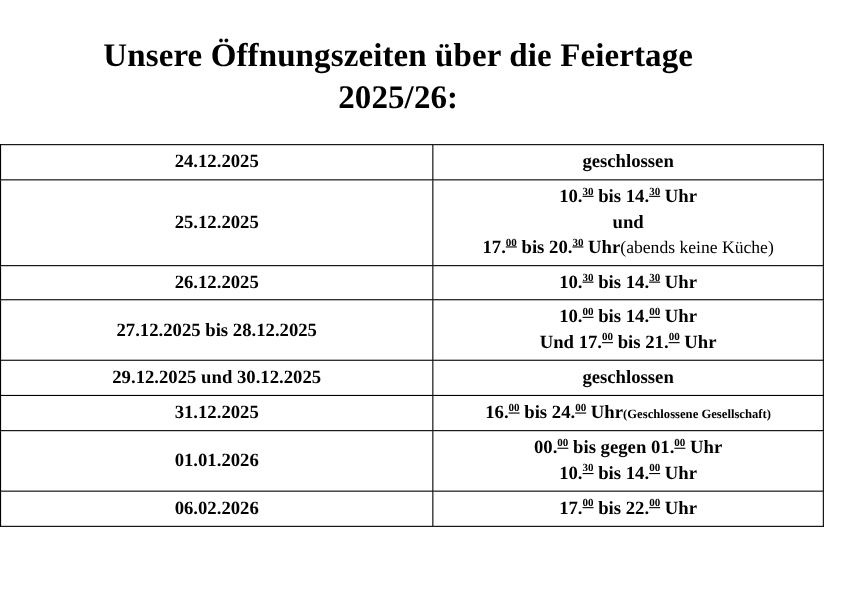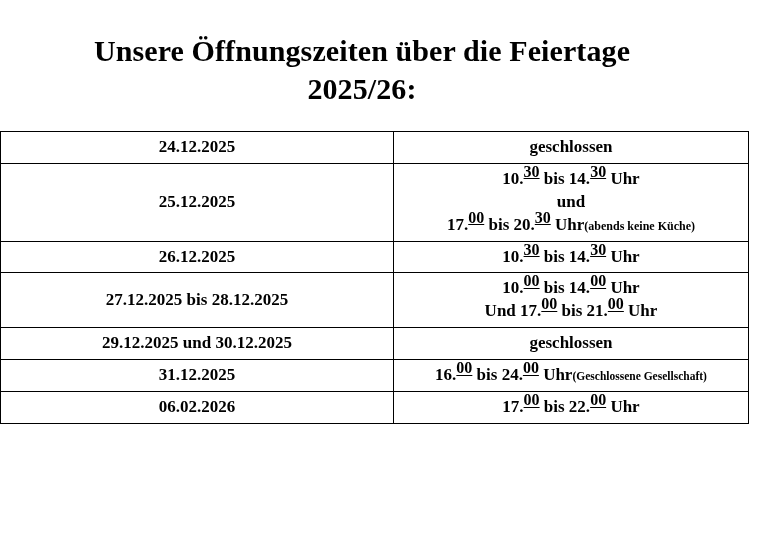--- a/index.html
+++ b/index.html
@@ -48,27 +48,27 @@
     line-height: 1.35;
   }
   td.date-cell {
     width: 360px;
   }
   td.time-cell {
     width: 322px;
   }
   .sub {
     vertical-align: super;
-    font-size: 16px;
+    font-size: 10px;
     text-decoration: underline;
     line-height: 0;
   }
   .note {
-    font-size: 12px;
-    font-weight: bold;
+    font-size: 16px;
+    font-weight: normal;
   }
   .note-sm {
     font-size: 11.5px;
     font-weight: bold;
   }
   .line {
     display: block;
   }
 </style>
 </head>
@@ -116,20 +116,27 @@
             <span class="line">geschlossen</span>
           </td>
         </tr>
         <tr>
           <td class="date-cell">31.12.2025</td>
           <td class="time-cell">
             <span class="line"><span>16.</span><span class="sub">00</span><span> bis 24.</span><span class="sub">00</span><span> Uhr</span><span class="note-sm">(Geschlossene Gesellschaft)</span></span>
           </td>
         </tr>
         <tr>
+          <td class="date-cell">01.01.2026</td>
+          <td class="time-cell">
+            <span class="line"><span>00.</span><span class="sub">00</span><span> bis gegen 01.</span><span class="sub">00</span><span> Uhr</span></span>
+            <span class="line"><span>10.</span><span class="sub">30</span><span> bis 14.</span><span class="sub">00</span><span> Uhr</span></span>
+          </td>
+        </tr>
+        <tr>
           <td class="date-cell">06.02.2026</td>
           <td class="time-cell">
             <span class="line"><span>17.</span><span class="sub">00</span><span> bis 22.</span><span class="sub">00</span><span> Uhr</span></span>
           </td>
         </tr>
       </tbody>
   </table>
 
 </div>
 

